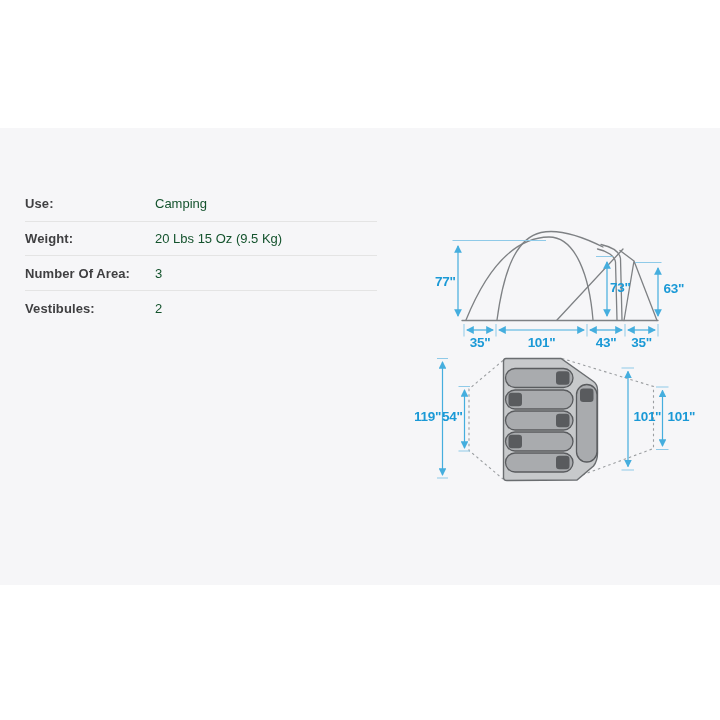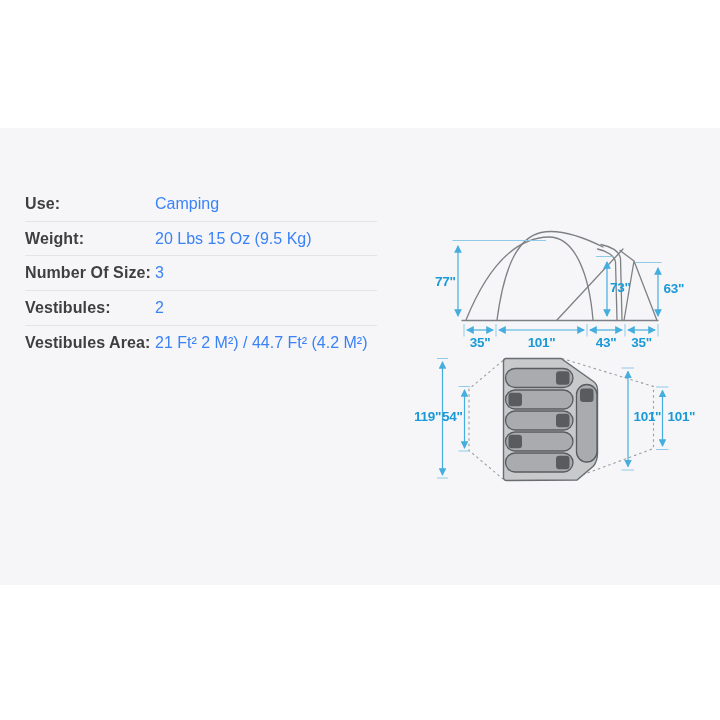--- a/index.html
+++ b/index.html
@@ -9,25 +9,25 @@
   }
   .panel{
     position:absolute;left:0;top:128px;width:720px;height:457px;
     background:#f6f6f8;
   }
   .spec-table{
     position:absolute;left:25px;top:187px;width:352px;
   }
   .spec-row{
     display:flex;align-items:center;height:34.7px;box-sizing:border-box;
-    border-bottom:1px solid #e4e4e4;font-size:16px;
+    border-bottom:1px solid #e4e4e4;font-size:13px;
   }
   .spec-row:last-child{border-bottom:none;}
   .spec-label{width:130px;flex:0 0 130px;font-weight:bold;color:#3f3f41;letter-spacing:0.1px;}
-  .spec-value{color:#3b82f6;white-space:nowrap;}
+  .spec-value{color:#14532d;white-space:nowrap;}
   .diagram-svg{position:absolute;left:415px;top:228px;width:300px;height:285px;}
   .tent-line{stroke:#7e8184;stroke-width:1.3;fill:none;stroke-linecap:round;}
   .dim-line{stroke:#45aede;stroke-width:1.2;fill:none;}
   .ext-line{stroke:#8fcae8;stroke-width:1;fill:none;}
   .dash-line{stroke:#9b9ea1;stroke-width:1.1;fill:none;stroke-dasharray:2.5 3;}
   .dim-text{fill:#1a99d6;font-weight:bold;font-size:13.5px;letter-spacing:-0.3px;}
   .floor-shape{fill:#c7c9cb;stroke:#6a6d70;stroke-width:1.4;}
   .pad{fill:#a9abae;stroke:#595b5e;stroke-width:1.3;}
   .pillow{fill:#595b5e;stroke:none;}
 </style>
@@ -39,30 +39,26 @@
 <div class="spec-table">
   <div class="spec-row">
     <span class="spec-label">Use:</span>
     <span class="spec-value">Camping</span>
   </div>
   <div class="spec-row">
     <span class="spec-label">Weight:</span>
     <span class="spec-value">20 Lbs 15 Oz (9.5 Kg)</span>
   </div>
   <div class="spec-row">
-    <span class="spec-label">Number Of Size:</span>
+    <span class="spec-label">Number Of Area:</span>
     <span class="spec-value">3</span>
   </div>
   <div class="spec-row">
     <span class="spec-label">Vestibules:</span>
     <span class="spec-value">2</span>
-  </div>
-  <div class="spec-row">
-    <span class="spec-label">Vestibules Area:</span>
-    <span class="spec-value">21 Ft² 2 M²) / 44.7 Ft² (4.2 M²)</span>
   </div>
 </div>
 
 <svg class="diagram-svg" viewBox="415 228 300 285" xmlns="http://www.w3.org/2000/svg">
   <defs>
     <marker id="arr" viewBox="0 0 8 8" refX="7" refY="4" markerWidth="6.5" markerHeight="6.5" orient="auto-start-reverse">
       <path d="M0,0 L8,4 L0,8 Z" fill="#45aede"></path>
     </marker>
   </defs>
 

